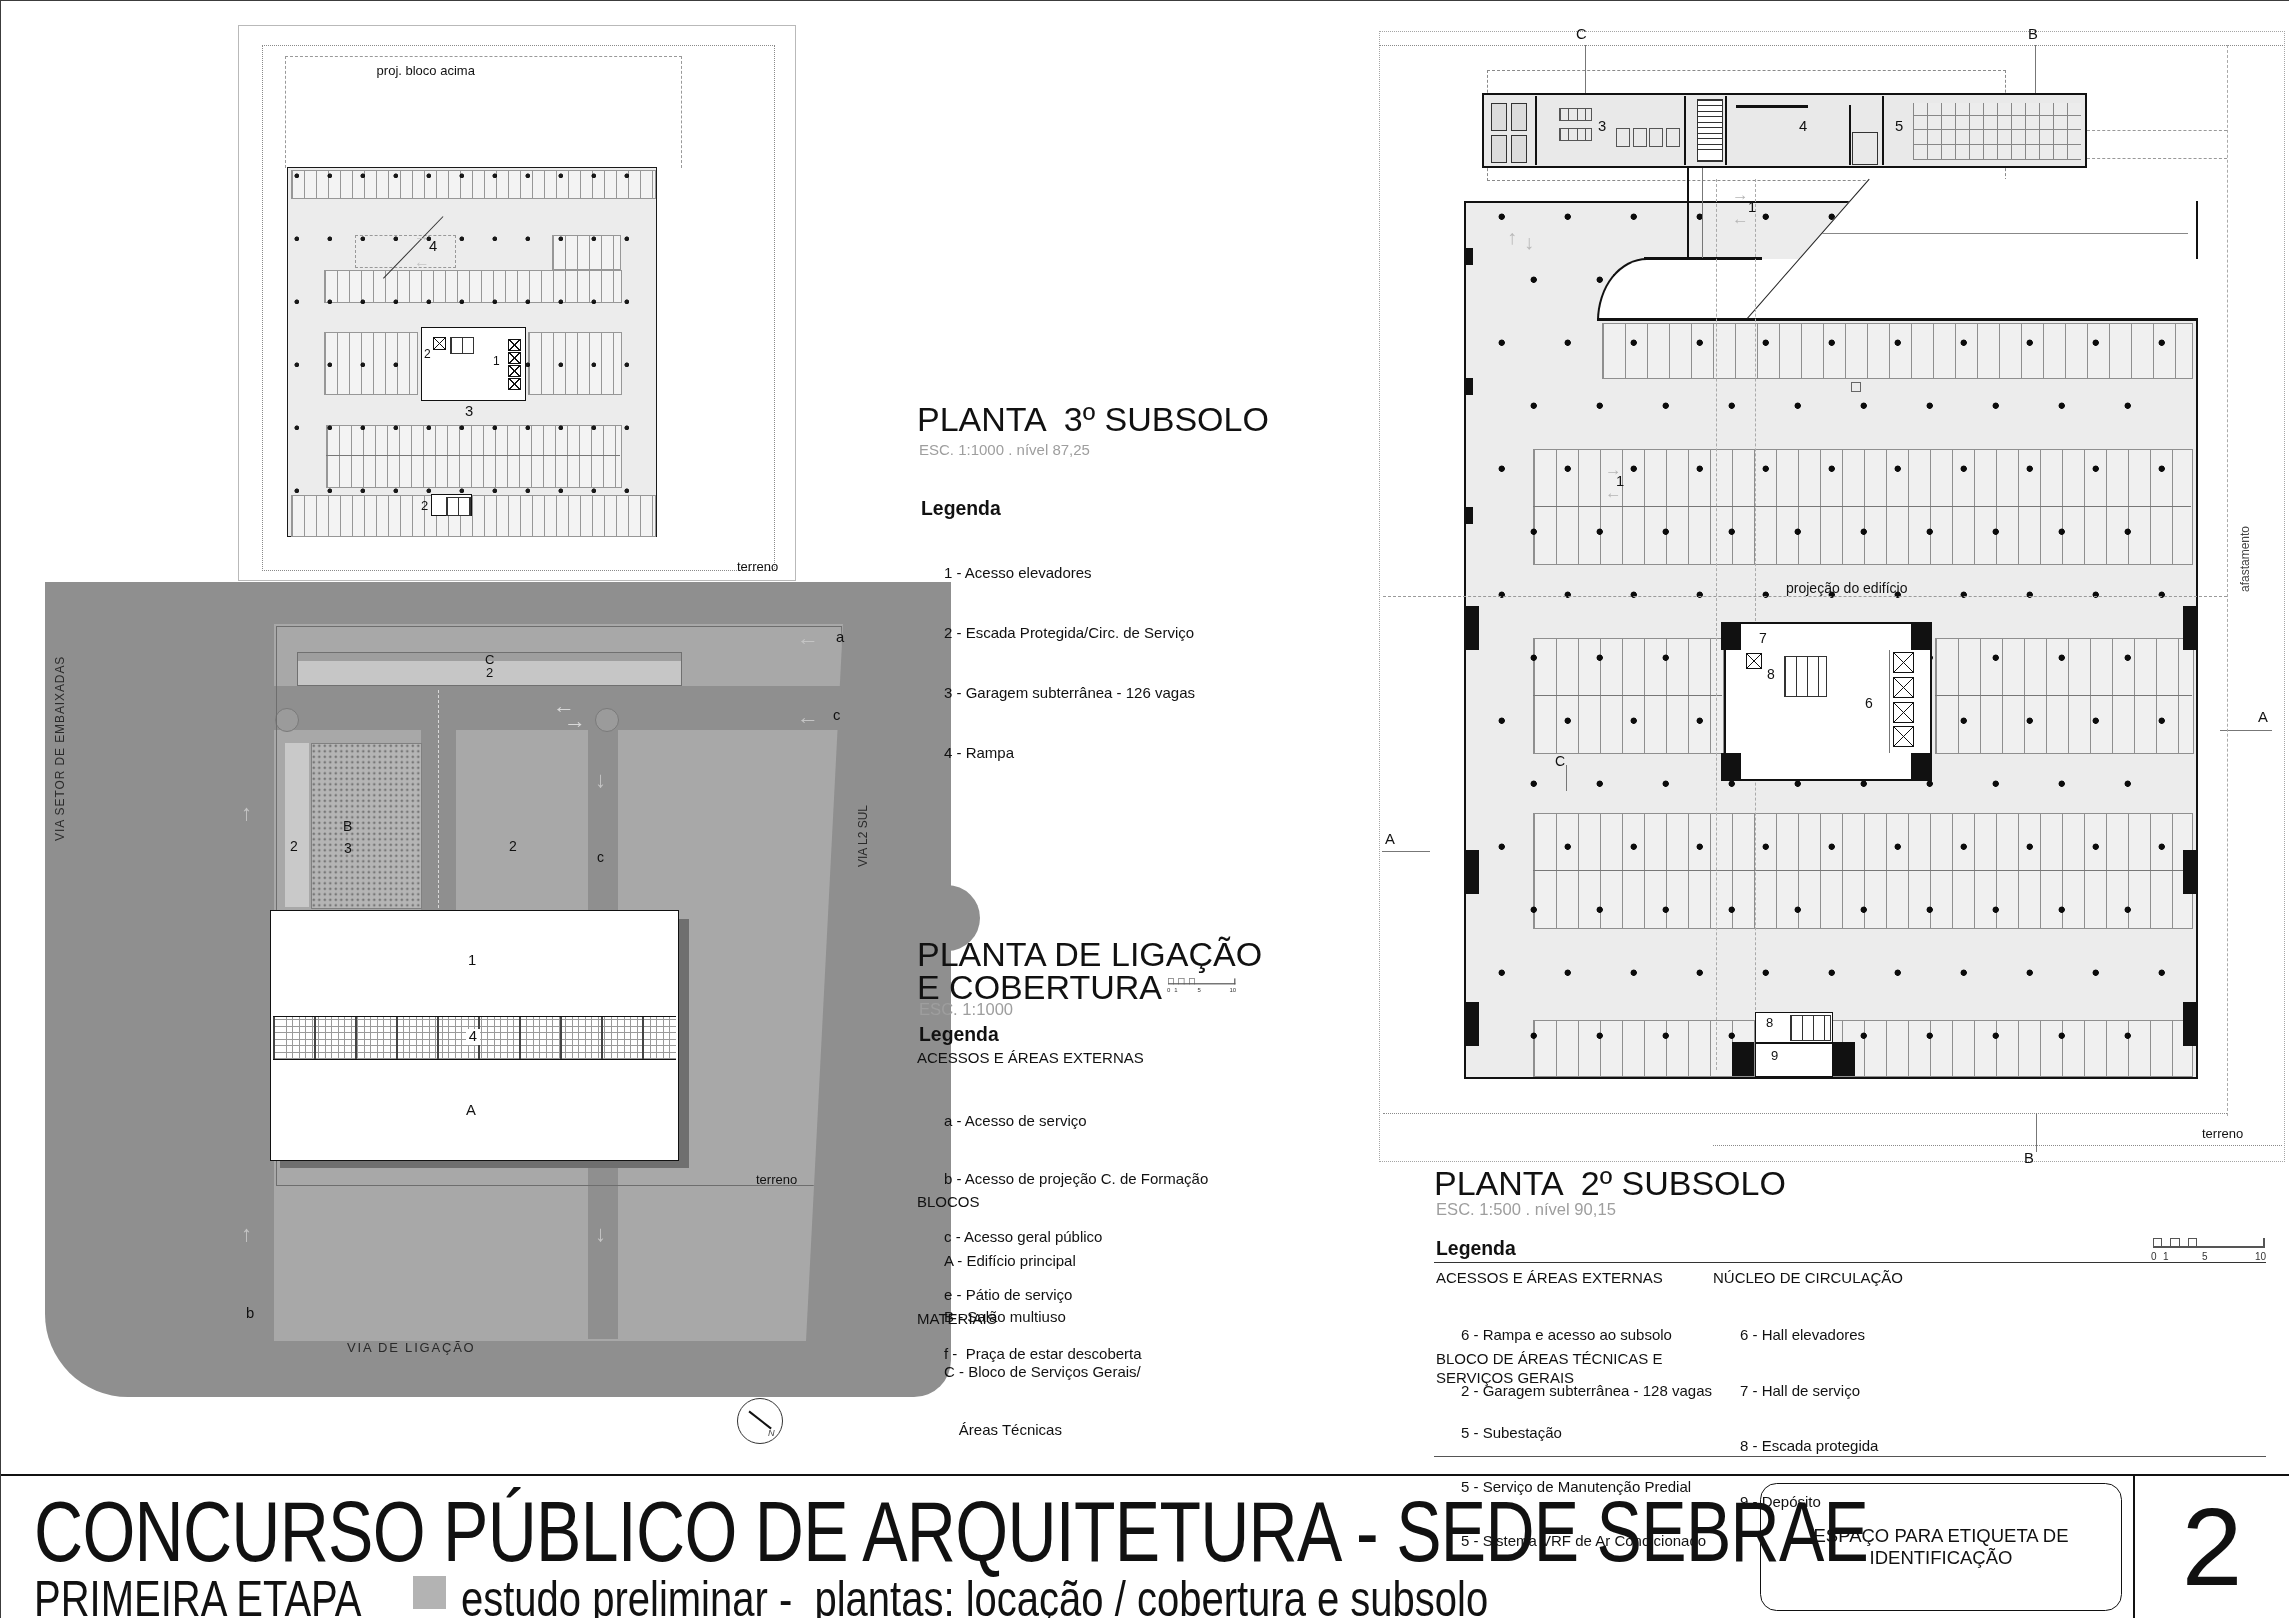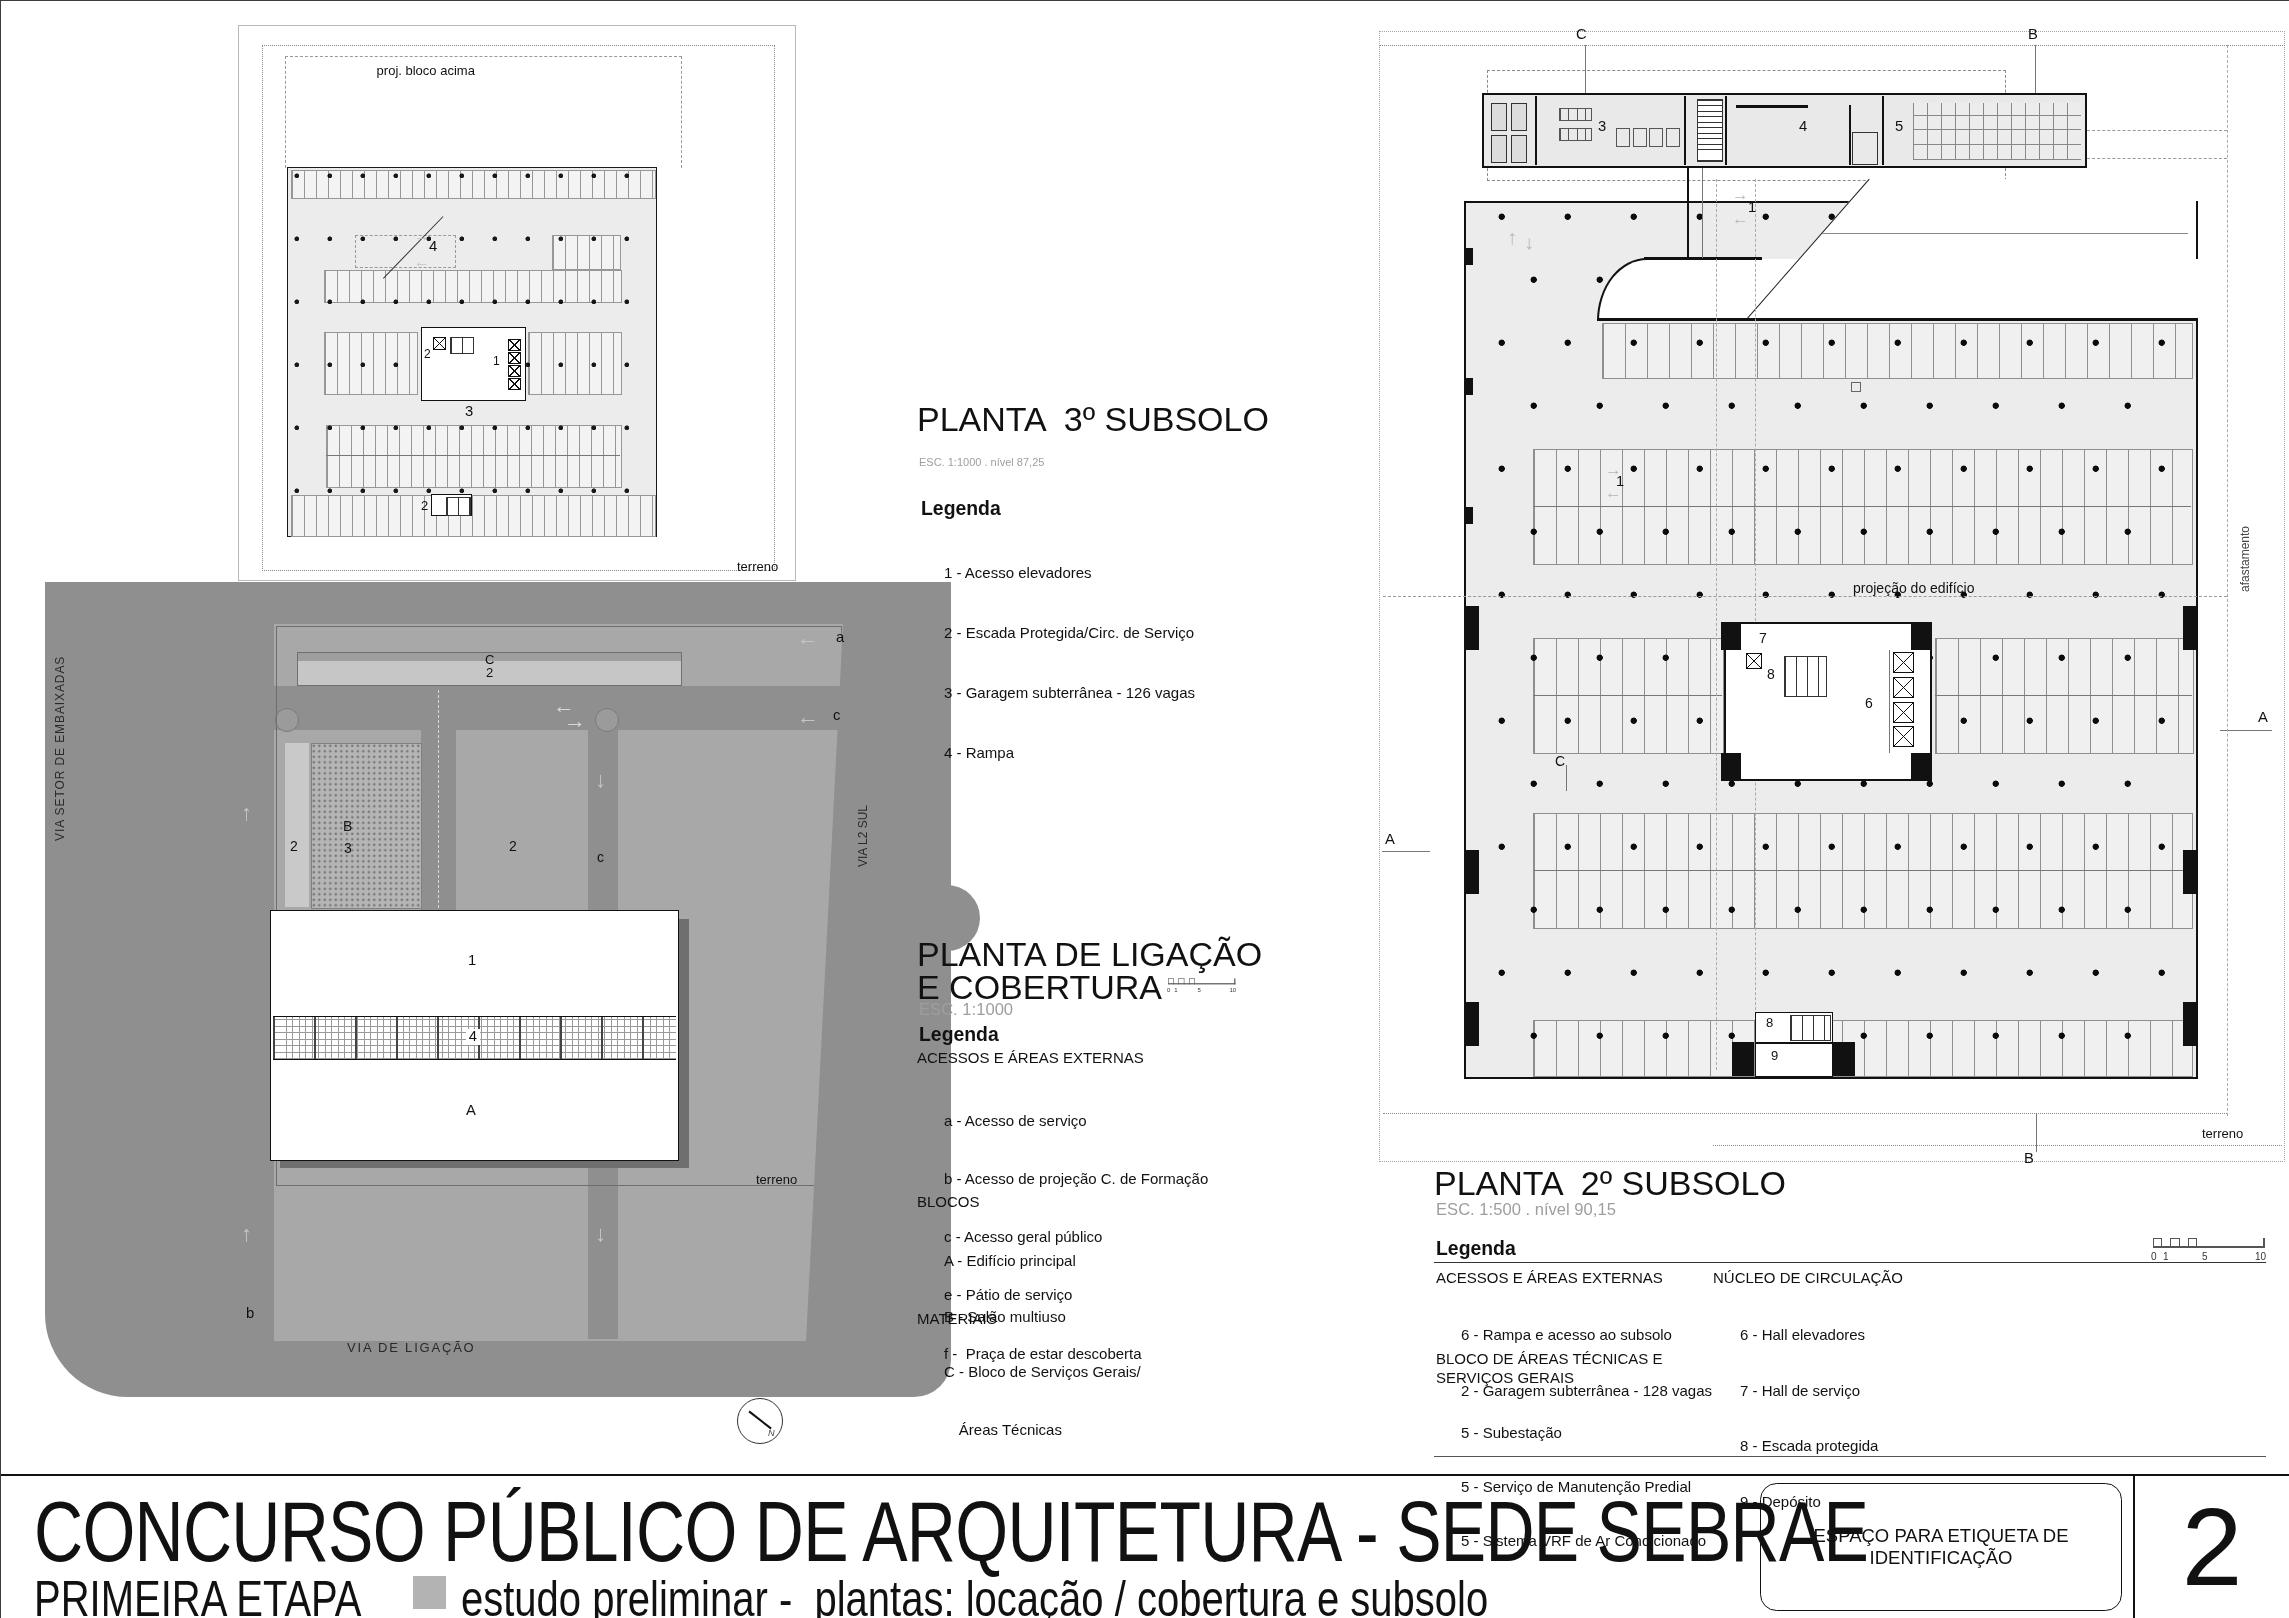--- a/index.html
+++ b/index.html
@@ -145,21 +145,21 @@
   <span class="arrow" style="left:796px;top:705px">←</span>
   <span class="arrow" style="left:552px;top:694px;color:#d8d8d8">←</span>
   <span class="arrow" style="left:563px;top:709px;color:#d8d8d8">→</span>
 
   <div class="abs" style="left:736px;top:1397px;width:44px;height:44px;border:1.8px solid #333;border-radius:50%;background:#fff">
     <div class="abs" style="left:8.3px;top:20px;width:28px;height:2.3px;background:#111;transform:rotate(38deg)"></div>
     <div class="t" style="left:30px;top:30px;font-size:9.2px;color:#444;font-style:italic">N</div>
   </div>
 
   <div class="t" style="left:916px;top:401px;font-size:34px">PLANTA  3º SUBSOLO</div>
-  <div class="t gray" style="left:918px;top:456px;font-size:11px">ESC. 1:1000 . nível 87,25</div>
+  <div class="t gray" style="left:918px;top:441px;font-size:15px">ESC. 1:1000 . nível 87,25</div>
   <div class="t b" style="left:920px;top:497px;font-size:19.4px">Legenda</div>
   <div class="list" style="left:943px;top:522px;line-height:20px">
     <div>1 - Acesso elevadores</div>
     <div>2 - Escada Protegida/Circ. de Serviço</div>
     <div>3 - Garagem subterrânea - 126 vagas</div>
     <div>4 - Rampa</div>
   </div>
 
   <div class="t" style="left:916px;top:936px;font-size:34px">PLANTA DE LIGAÇÃO</div>
   <div class="t" style="left:916px;top:969px;font-size:34px">E COBERTURA</div>
@@ -259,21 +259,21 @@
   <span class="arrow" style="left:1731px;top:186px;font-size:16.6px;color:#b5b5b5">→</span>
   <div class="t" style="left:1747px;top:199px;font-size:14.8px">1</div>
   <span class="arrow" style="left:1731px;top:210px;font-size:16.6px;color:#b5b5b5">←</span>
   <span class="arrow" style="left:1604px;top:461px;font-size:16.6px;color:#b5b5b5">→</span>
   <div class="t" style="left:1615px;top:473px;font-size:14.8px">1</div>
   <span class="arrow" style="left:1604px;top:484px;font-size:16.6px;color:#b5b5b5">←</span>
   <span class="arrow" style="left:1506px;top:226px;font-size:20px;color:#b9b9b9">↑</span>
   <span class="arrow" style="left:1523px;top:231px;font-size:20px;color:#b9b9b9">↓</span>
   <div class="abs" style="left:1850px;top:381px;width:8.3px;height:8.3px;border:0.9px solid #666;background:#ececec"></div>
 
-  <div class="t" style="left:1852px;top:580px;font-size:14px">projeção do edifício</div>
+  <div class="t" style="left:1785px;top:580px;font-size:14px">projeção do edifício</div>
   <div class="dash" style="left:1382px;top:595px;width:844px;border-top:0.9px dashed #9a9a9a"></div>
 
   <div class="abs" style="left:1723px;top:621px;width:208px;height:159px;background:#fff;border:2.3px solid #111;box-sizing:border-box"></div>
   <div class="wall" style="left:1720px;top:621px;width:20px;height:28px"></div>
   <div class="wall" style="left:1910px;top:621px;width:20px;height:28px"></div>
   <div class="wall" style="left:1720px;top:752px;width:20px;height:28px"></div>
   <div class="wall" style="left:1910px;top:752px;width:20px;height:28px"></div>
   <div class="t" style="left:1758px;top:630px;font-size:14px">7</div>
   <div class="elev" style="left:1745px;top:652px;width:15.7px;height:15.7px"></div>
   <div class="t" style="left:1766px;top:666px;font-size:14px">8</div>

